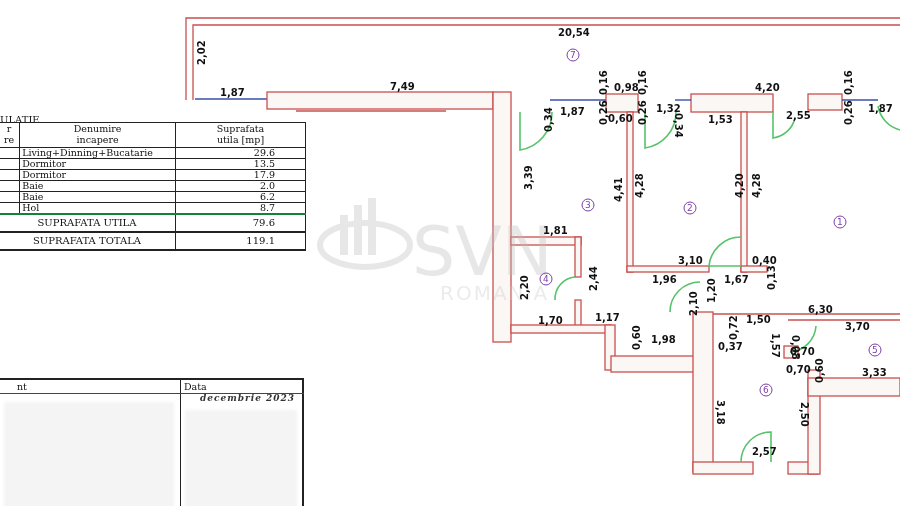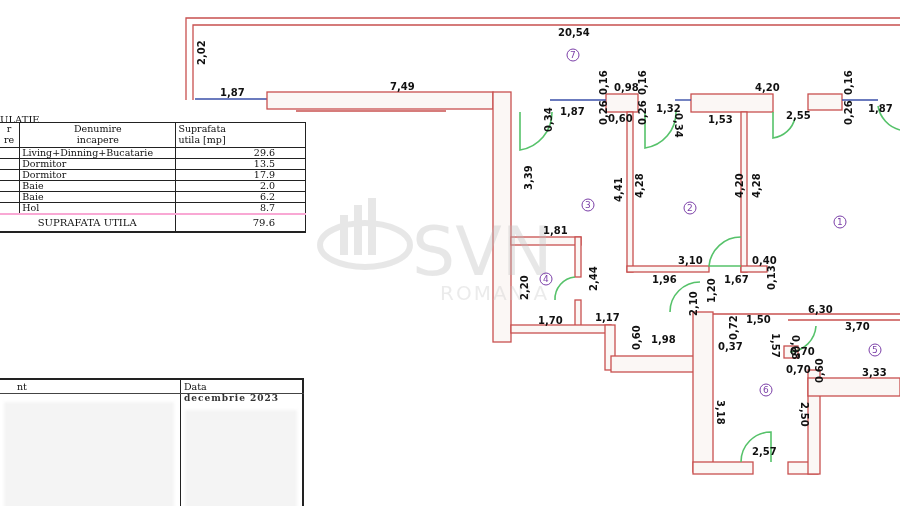--- a/index.html
+++ b/index.html
@@ -14,22 +14,22 @@
   .watermark { font-family:"DejaVu Sans", sans-serif; }
 
   #legend { position:absolute; left:0; top:108px; width:308px; }
   .legend-title { position:absolute; left:0; top:6px; font-size:10px; color:#111; }
   table.tbl { position:absolute; left:-2px; top:14px; border-collapse:collapse; font-family:"DejaVu Serif", serif; font-size:9.5px; color:#111; }
   table.tbl td { border:1px solid #222; padding:0 2px; height:10px; line-height:10px; }
   table.tbl .c0 { width:18px; }
   table.tbl .c1 { width:157px;margin-left:11px; }
   table.tbl .c2 { width:118px; text-align:right; padding-right:30px; }
   table.tbl tr.hdr td { height:24px; text-align:center; vertical-align:top; line-height:11px; }
-  table.tbl tr.hdr td.c2 { text-align:left; padding-right:2px; }
-  table.tbl tr.total td { height:16px; line-height:16px; border-top:2px solid #f9a8d4; border-bottom:2px solid #222; font-size:10px; }
+  table.tbl tr.hdr td.c2 { text-align:center; padding-right:2px; }
+  table.tbl tr.total td { height:16px; line-height:16px; border-top:2px solid #15803d; border-bottom:2px solid #222; font-size:10px; }
   table.tbl tr.total td.lbl { text-align:center; }
   .sig { position:absolute; left:0; top:270px; width:304px; height:236px; border-top:2px solid #222; }
   .sig .vline { position:absolute; left:180px; top:0; bottom:0; border-left:1px solid #222; }
   .sig .rline { position:absolute; right:0; top:0; bottom:0; border-left:2px solid #222; }
   .sig .label { position:absolute; font-size:9.5px; color:#111; }
   .blur { position:absolute; background:#f4f4f4; filter:blur(1.5px); }
   .scribble { position:absolute; font-size:9px; color:#333; font-weight:bold; letter-spacing:1px; filter:blur(0.6px); }
 </style>
 </head>
 <body>
@@ -205,28 +205,32 @@
         </tr>
     <tr>
           <td class="c0"></td>
           <td class="c1">Hol</td>
           <td class="c2">8.7</td>
         </tr>
     <tr class="total">
           <td colspan="2" class="lbl">SUPRAFATA  UTILA</td>
           <td class="c2">79.6</td>
         </tr>
+    <tr class="total">
+          <td colspan="2" class="lbl">SUPRAFATA  TOTALA</td>
+          <td class="c2">119.1</td>
+        </tr>
   </tbody>
     </table>
 
   <div class="sig">
     <div class="vline"></div>
     <div class="rline"></div>
 
     <div class="label" style="left:17px;top:1px;">nt</div>
     <div class="label" style="left:184px;top:1px;">Data</div>
     <div style="position:absolute;left:0;right:0;top:13px;border-top:1px solid #444;"></div>
-    <div class="scribble" style="left:184px;top:13px;">decembrie 2023</div>
+    <div class="scribble" style="left:200px;top:13px;font-style:italic;">decembrie 2023</div>
     <div class="blur" style="left:4px;top:22px;width:170px;height:118px;"></div>
     <div class="blur" style="left:185px;top:30px;width:112px;height:112px;"></div>
 
   </div>
 </div>
 
 </body></html>

